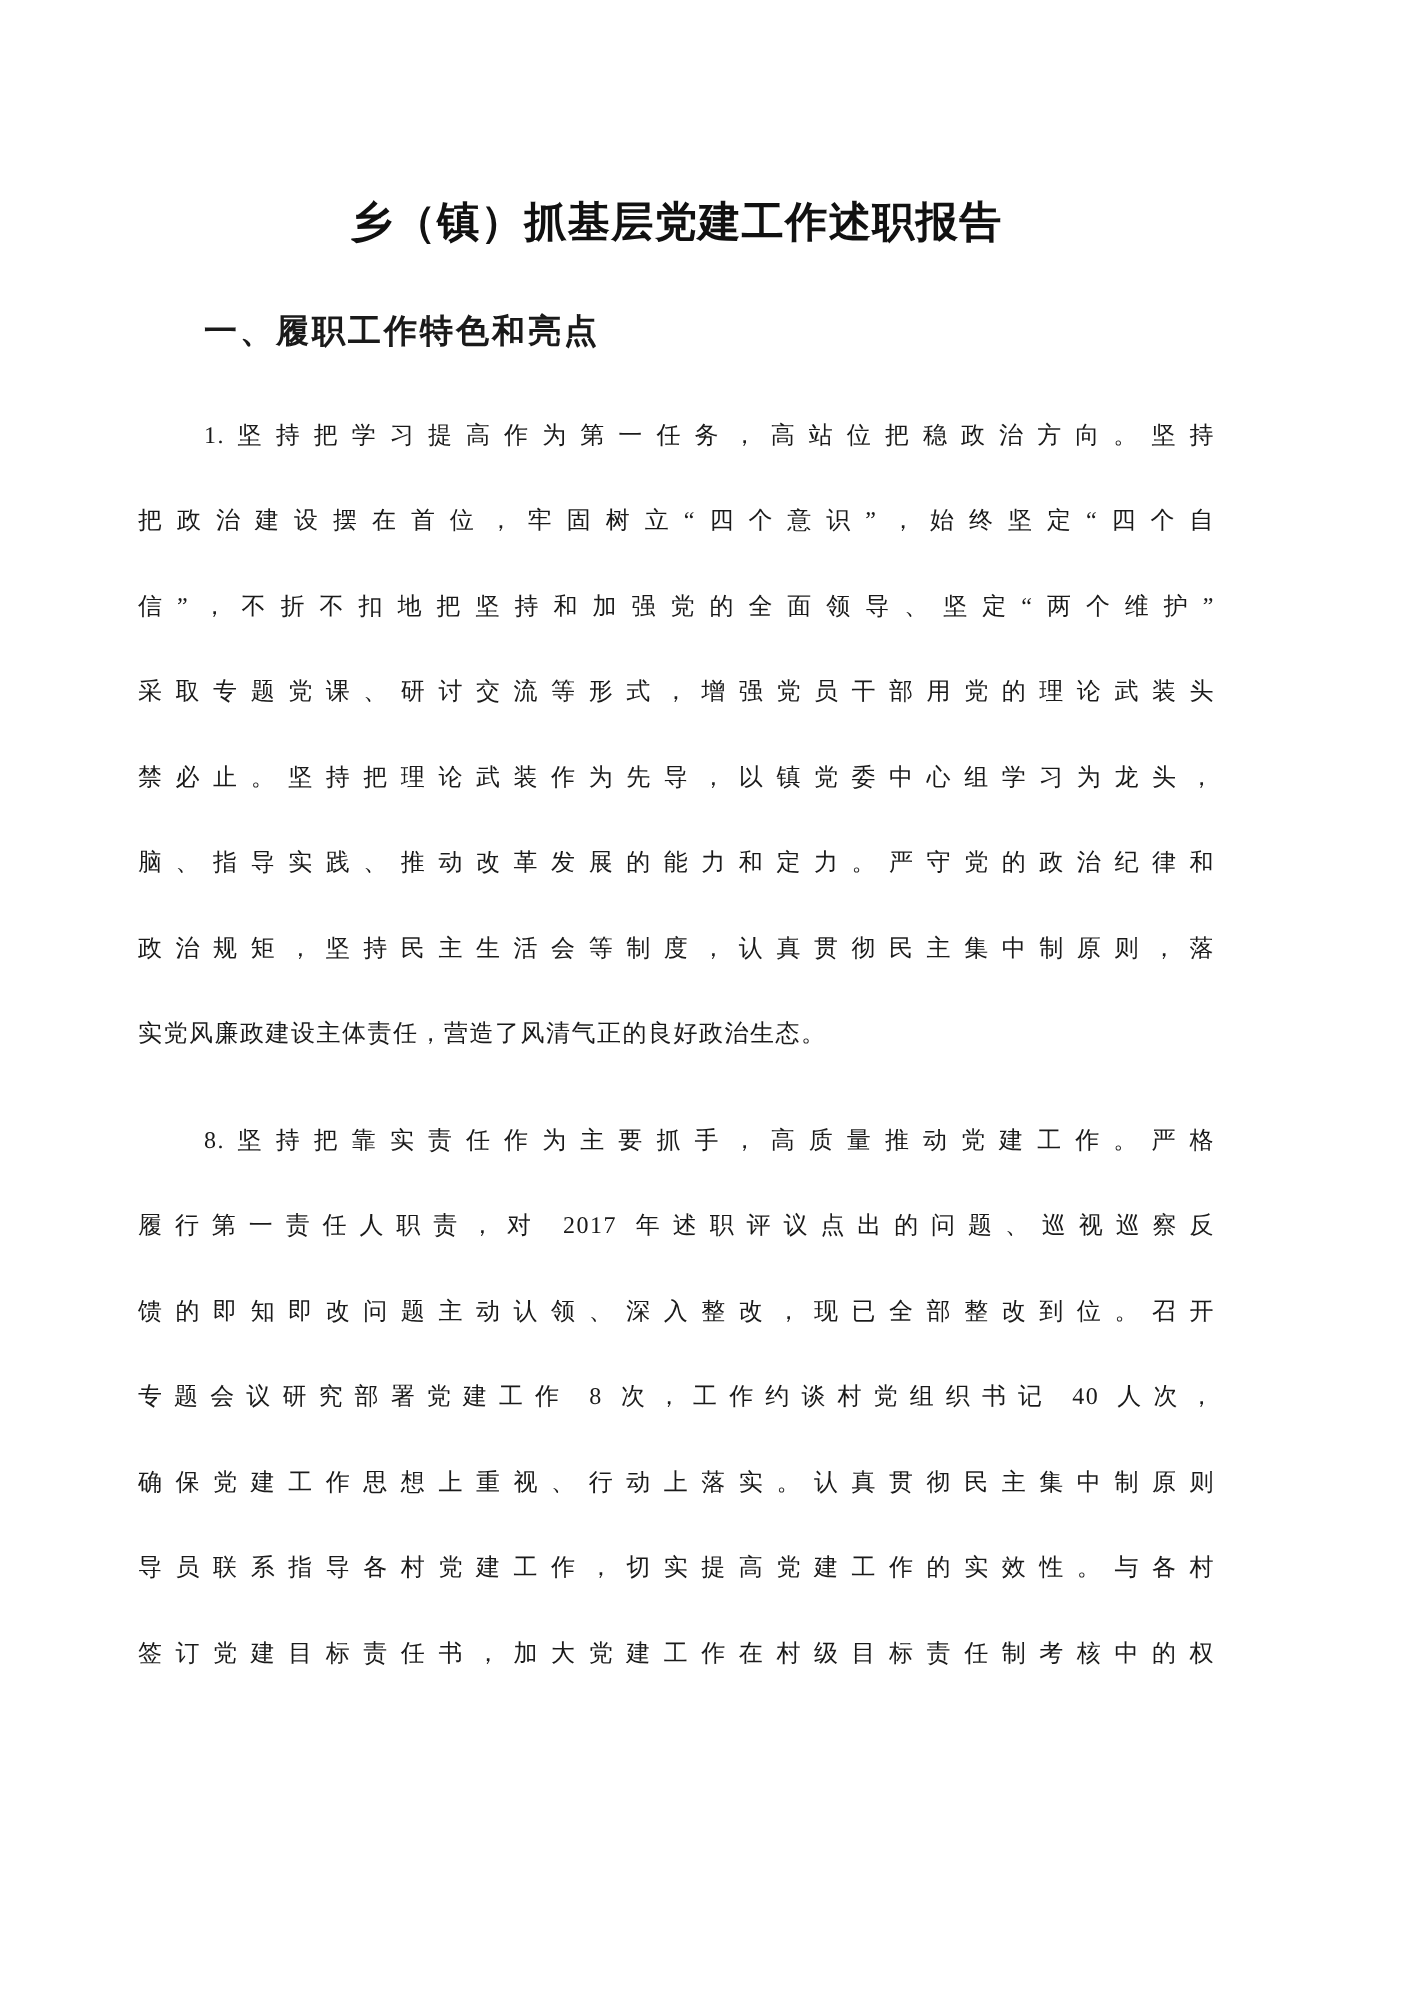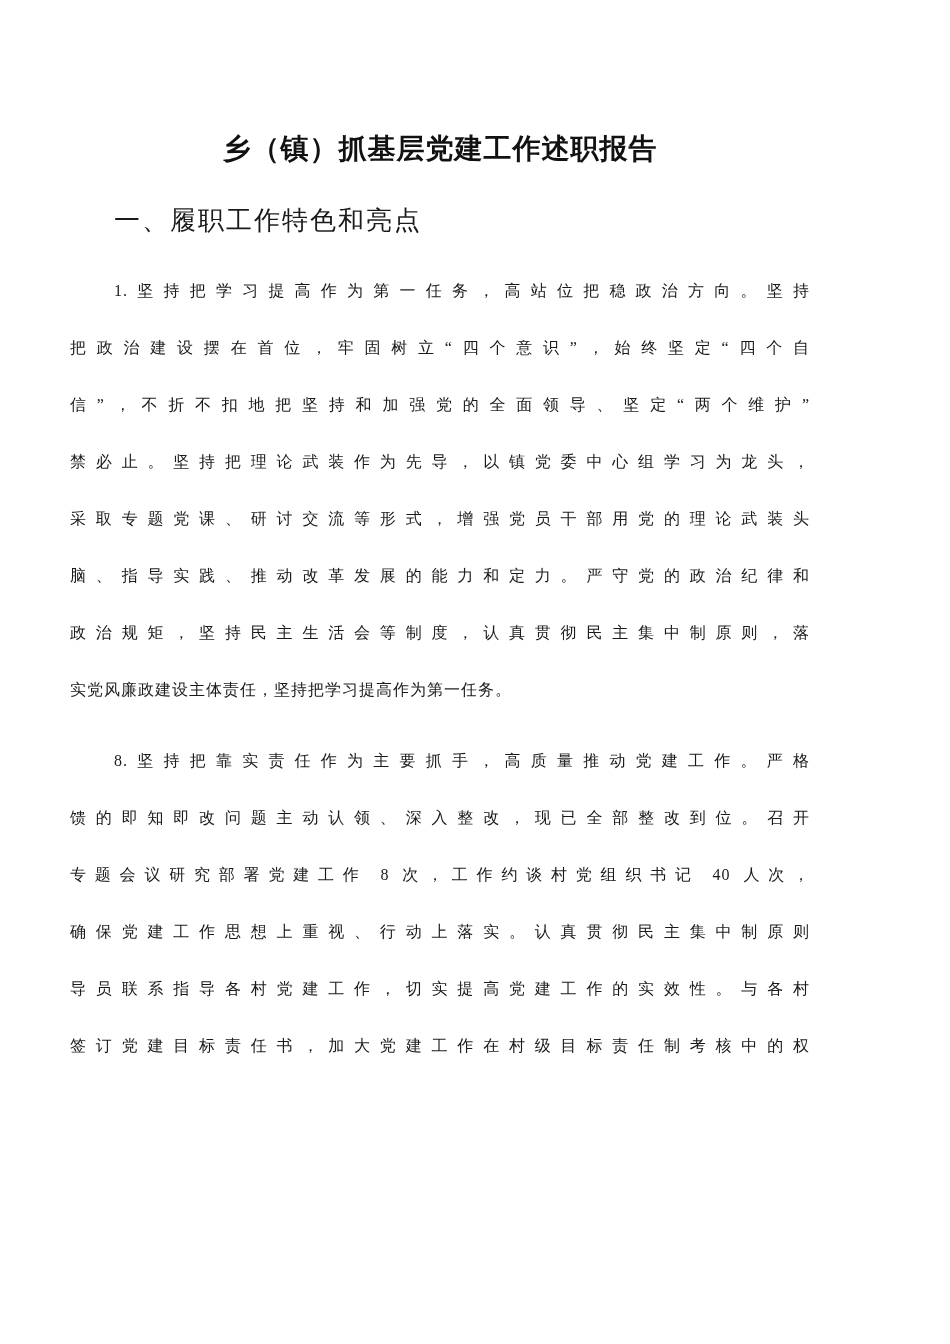--- a/index.html
+++ b/index.html
@@ -11,39 +11,39 @@
     width: 950px;
     height: 1344px;
     overflow: hidden;
     color: #1a1a1a;
     font-family: "Liberation Serif", "DejaVu Serif", serif;
   }
   .page {
     box-sizing: border-box;
     width: 950px;
     height: 1344px;
-    padding: 132px 140px 0 70px;
+    padding: 132px 140px 0 92px;
     background: #ffffff;
   }
   .doc-title {
     margin: 0;
     font-size: 28px;
     line-height: 34px;
     font-weight: bold;
     text-align: center;
     letter-spacing: 1px;
     color: #111111;
   }
   .section-heading {
     margin: 26px 0 0 0;
-    font-size: 26px;
+    font-size: 22px;
     line-height: 57px;
     padding-left: 44px;
     letter-spacing: 2px;
-    font-weight: normal;
+    font-weight: bold;
     color: #1a1a1a;
   }
   .body-text {
     margin-top: 13px;
   }
   .para {
     margin: 0 0 14px 0;
   }
   .line {
     font-size: 16px;
@@ -67,28 +67,29 @@
 <div class="page">
   <h1 class="doc-title">乡（镇）抓基层党建工作述职报告</h1>
 
   <div class="section-heading">一、履职工作特色和亮点</div>
 
   <div class="body-text" id="paragraphs">
       <div class="para">
         <div class="line first">1.坚持把学习提高作为第一任务，高站位把稳政治方向。坚持</div>
         <div class="line">把政治建设摆在首位，牢固树立“四个意识”，始终坚定“四个自</div>
         <div class="line">信”，不折不扣地把坚持和加强党的全面领导、坚定“两个维护”</div>
+        <div class="line">采取专题党课、研讨交流等形式，增强党员干部用党的理论武装头</div>
         <div class="line">禁必止。坚持把理论武装作为先导，以镇党委中心组学习为龙头，</div>
-        <div class="line">采取专题党课、研讨交流等形式，增强党员干部用党的理论武装头</div>
         <div class="line">脑、指导实践、推动改革发展的能力和定力。严守党的政治纪律和</div>
         <div class="line">政治规矩，坚持民主生活会等制度，认真贯彻民主集中制原则，落</div>
-        <div class="line natural">实党风廉政建设主体责任，坚持把学习提高作为第一任务。</div>
+        <div class="line natural">实党风廉政建设主体责任，营造了风清气正的良好政治生态。</div>
       </div>
       <div class="para">
         <div class="line first">8.坚持把靠实责任作为主要抓手，高质量推动党建工作。严格</div>
+        <div class="line">履行第一责任人职责，对 2017 年述职评议点出的问题、巡视巡察反</div>
         <div class="line">馈的即知即改问题主动认领、深入整改，现已全部整改到位。召开</div>
         <div class="line">专题会议研究部署党建工作 8 次，工作约谈村党组织书记 40 人次，</div>
         <div class="line">确保党建工作思想上重视、行动上落实。认真贯彻民主集中制原则</div>
         <div class="line">导员联系指导各村党建工作，切实提高党建工作的实效性。与各村</div>
         <div class="line">签订党建目标责任书，加大党建工作在村级目标责任制考核中的权</div>
       </div>
     </div>
 </div>
 
 </body></html>

